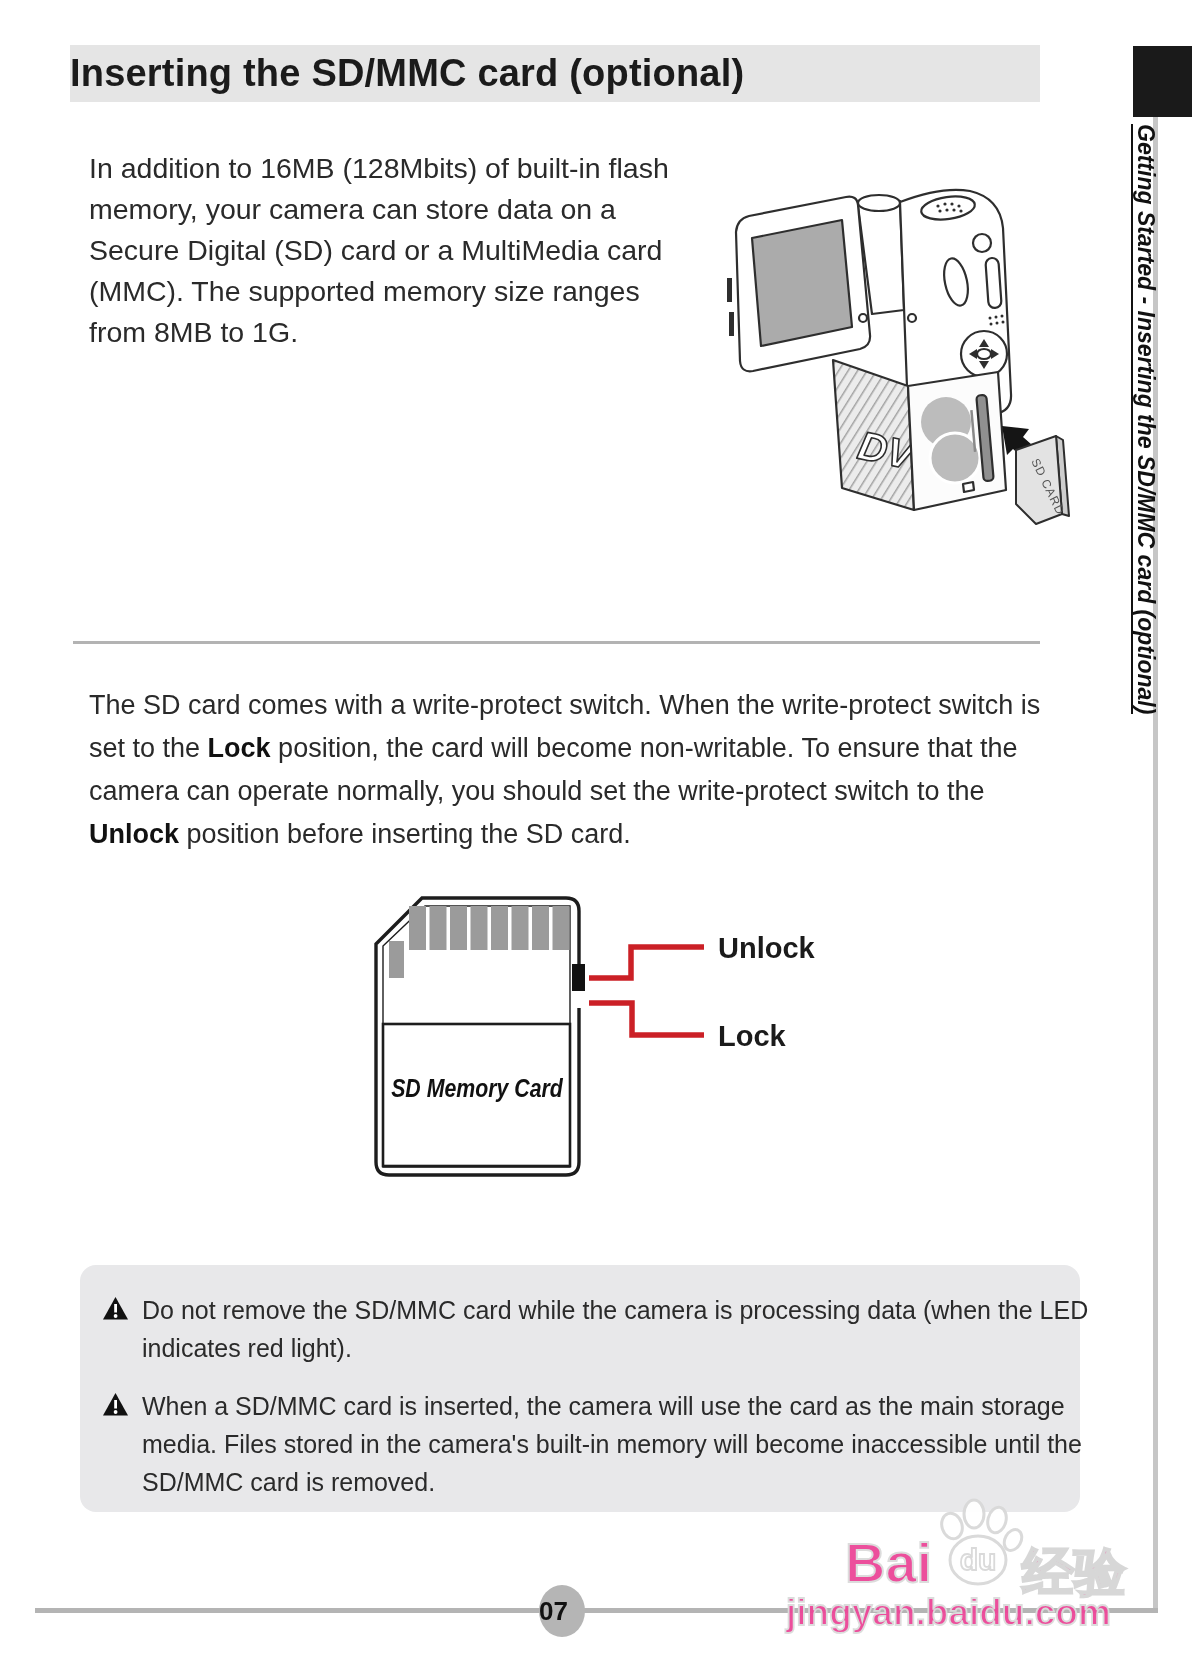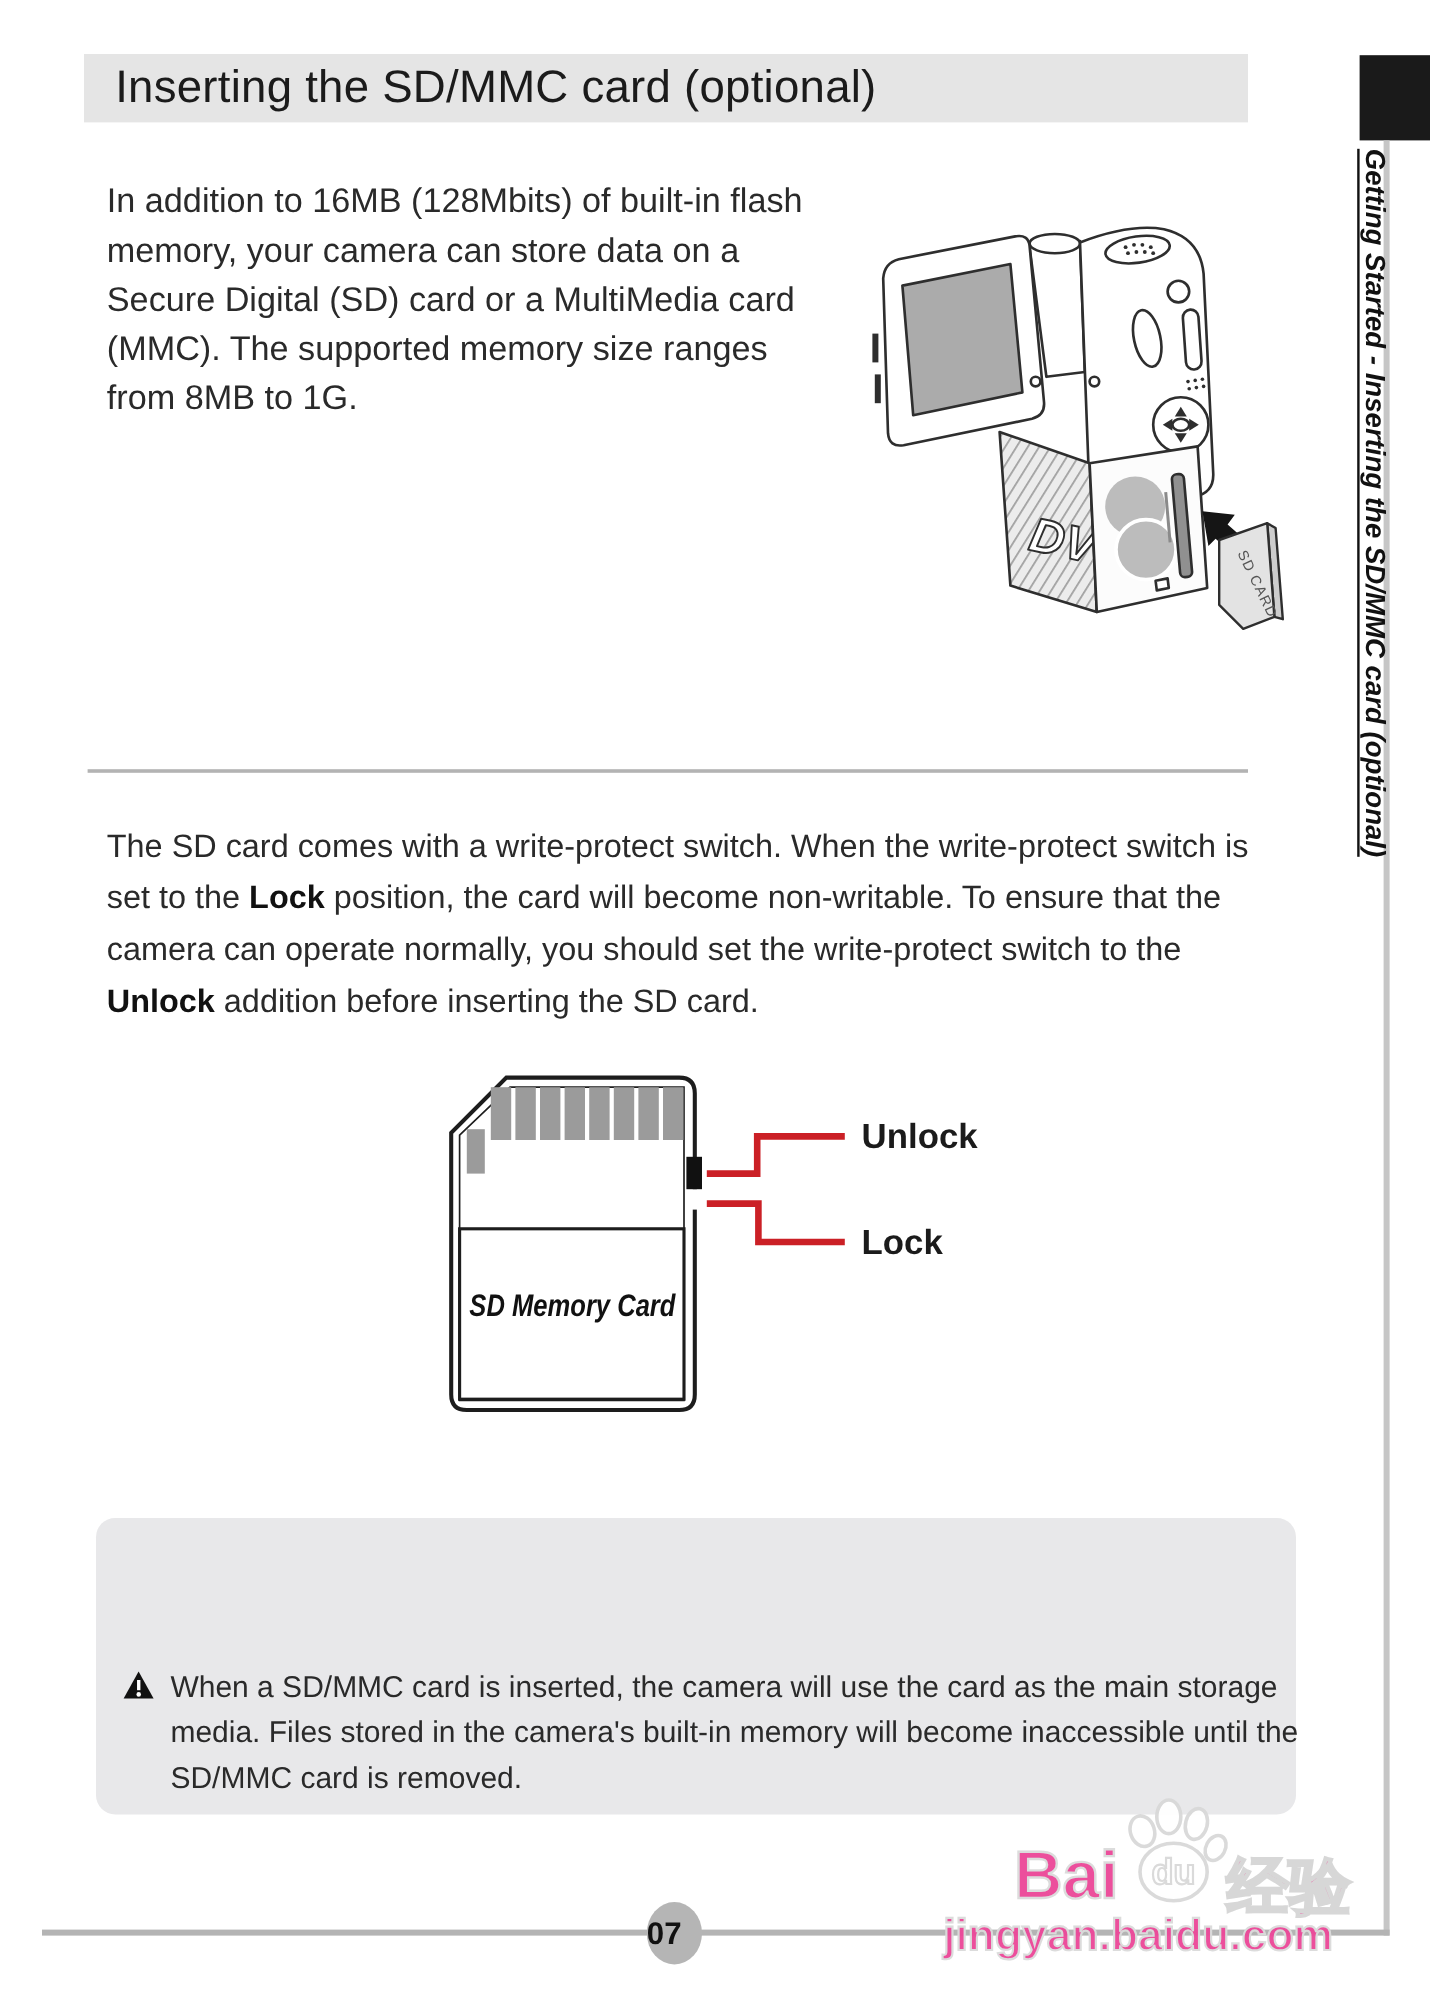--- a/index.html
+++ b/index.html
@@ -1,20 +1,20 @@
 <!DOCTYPE html>
 <html><head>
 <meta charset="utf-8">
 <style>
   html,body{margin:0;padding:0;background:#fff;}
   .page{position:relative;width:1192px;height:1680px;background:#ffffff;overflow:hidden;
         font-family:"Liberation Sans", sans-serif;color:#231f20;}
   
   .title-bar{position:absolute;left:70px;top:45px;width:970px;height:57px;background:#e5e5e5;}
-  .title-bar h1{margin:0;padding-left:26px;line-height:57px;font-size:38px;font-weight:normal;color:#1b1b1b;letter-spacing:0.2px;}
+  .title-bar h1{margin:0;line-height:57px;font-size:38px;font-weight:bold;color:#1b1b1b;letter-spacing:0.2px;}
   
   .black-tab{position:absolute;left:1133px;top:46px;width:59px;height:71px;background:#1a1a1a;}
   .side-strip{position:absolute;left:1153px;top:117px;width:5px;height:1496px;background:#c6c6c6;}
   .side-label{position:absolute;left:1158px;top:124px;transform-origin:0 0;transform:rotate(90deg);
               white-space:nowrap;font-size:23px;font-weight:bold;font-style:italic;color:#111;
               line-height:24px;border-bottom:2px solid #111;padding-bottom:1px;}
   
   .para{position:absolute;margin:16px;font-size:28.5px;line-height:41px;color:#2a2a2a;}
   .p1{left:73px;top:132px;width:608px;}
   .p2{left:73px;top:399px;width:610px;}
@@ -123,21 +123,21 @@
     <g stroke="#2e2e2e" stroke-width="2" fill="#e3e3e3" stroke-linejoin="round">
       <path d="M406,278 L413,282 L419,358 L412,356 Z" fill="#cdcdcd"></path>
       <path d="M366,292 L406,278 L412,356 L386,366 L366,346 Z"></path>
     </g>
     <text transform="translate(381,303) rotate(64)" font-size="12" fill="#555555" letter-spacing="1">SD CARD</text>
   </svg>
 
 
   <div class="divider"></div>
 
-  <p class="para p3"><span>The SD card comes with a write-protect switch. When the write-protect switch is set to the </span><b>Lock</b><span> position, the card will become non-writable. To ensure that the camera can operate normally, you should set the write-protect switch to the </span><b>Unlock</b><span> addition before inserting the SD card.</span></p>
+  <p class="para p3"><span>The SD card comes with a write-protect switch. When the write-protect switch is set to the </span><b>Lock</b><span> position, the card will become non-writable. To ensure that the camera can operate normally, you should set the write-protect switch to the </span><b>Unlock</b><span> position before inserting the SD card.</span></p>
 
   <svg class="sd-svg" viewBox="0 0 480 330">
     <g stroke="#1d1d1d" fill="#ffffff">
       <path d="M72,20 L216,20 Q229,20 229,33 L229,284 Q229,297 216,297 L39,297 Q26,297 26,284 L26,66 Z" stroke-width="3.4"></path>
       <path d="M33,68 L75,28 L220,28 L220,289 L33,289 Z" fill="none" stroke-width="1.4"></path>
       <g fill="#9b9b9b" stroke="none">
         <rect x="39" y="63" width="15" height="37"></rect>
         <rect x="59" y="28" width="17" height="44"></rect>
         <rect x="79.5" y="28" width="17" height="44"></rect>
         <rect x="100" y="28" width="17" height="44"></rect>
@@ -154,20 +154,30 @@
     </g>
     <g stroke="#cb2026" stroke-width="5.5" fill="none">
       <path d="M239,100 L281,100 L281,69 L354,69"></path>
       <path d="M239,125 L282,125 L282,157 L354,157"></path>
     </g>
     <text x="368" y="70" font-size="29" font-weight="bold" fill="#1b1b1b" dominant-baseline="central">Unlock</text>
     <text x="368" y="158" font-size="29" font-weight="bold" fill="#1b1b1b" dominant-baseline="central">Lock</text>
   </svg>
 
   <div class="note-box">
+    <div class="note note-a">
+      <span class="w-icon">
+        <svg width="27" height="25" viewBox="0 0 27 25">
+          <path d="M13.5,1 L26,23.5 L1,23.5 Z" fill="#111111"></path>
+          <rect x="12.2" y="8" width="2.8" height="8.5" fill="#ffffff"></rect>
+          <circle cx="13.6" cy="20" r="1.9" fill="#ffffff"></circle>
+        </svg>
+      </span>
+      <p>Do not remove the SD/MMC card while the camera is processing data (when the LED indicates red light).</p>
+    </div>
     <div class="note note-b">
       <span class="w-icon">
         <svg width="27" height="25" viewBox="0 0 27 25">
           <path d="M13.5,1 L26,23.5 L1,23.5 Z" fill="#111111"></path>
           <rect x="12.2" y="8" width="2.8" height="8.5" fill="#ffffff"></rect>
           <circle cx="13.6" cy="20" r="1.9" fill="#ffffff"></circle>
         </svg>
       </span>
       <p>When a SD/MMC card is inserted, the camera will use the card as the main storage media. Files stored in the camera's built-in memory will become inaccessible until the SD/MMC card is removed.</p>
     </div>

